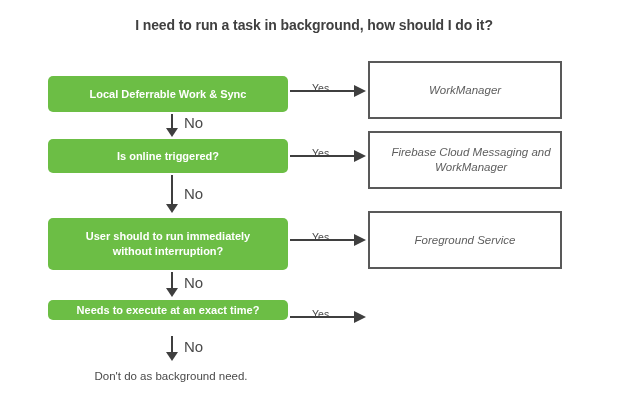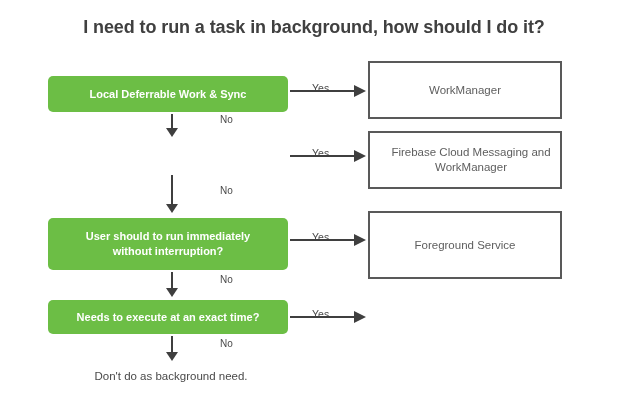--- a/index.html
+++ b/index.html
@@ -22,21 +22,21 @@
     height: 406px;
   }
 
   
   .chart-title {
     position: absolute;
     left: 0;
     top: 17px;
     width: 628px;
     text-align: center;
-    font-size: 18px;
+    font-size: 14px;
     font-weight: bold;
     color: #404040;
     letter-spacing: -0.1px;
   }
 
   
   .decision-box {
     position: absolute;
     left: 48px;
     width: 240px;
@@ -55,48 +55,49 @@
   }
   .decision-box .dec-label {
     display: block;
     width: 100%;
     white-space: pre-line;
   }
 
   .d1 { top: 76px;  height: 36px; }
   .d2 { top: 139px; height: 34px; }
   .d3 { top: 218px; height: 52px; }
-  .d4 { top: 300px; height: 34px; }
+  .d4 { top: 300px; height: 20px; }
 
   
   .outcome-box {
     position: absolute;
     left: 368px;
     width: 194px;
     background: #ffffff;
     border: 2px solid #595959;
     color: #5e5e5e;
     font-size: 11.5px;
     display: flex;
     align-items: center;
     justify-content: center;
     text-align: center;
     line-height: 1.3;
     box-sizing: border-box;
     padding: 2px 8px;
+    font-style: italic;
   }
   .outcome-box .out-label {
     display: block;
     width: 100%;
     white-space: pre-line;
   }
 
   .o1 { top: 61px;  height: 58px; }
   .o2 { top: 131px; height: 58px; padding-left: 20px; }
-  .o3 { top: 211px; height: 68px; }
+  .o3 { top: 211px; height: 58px; }
   .o4 { top: 289px; height: 58px; }
 
   
   .h-connector {
     position: absolute;
     left: 290px;
     width: 78px;
     height: 18px;
   }
   .h-connector .h-line {
@@ -149,23 +150,22 @@
     left: 0;
     width: 0;
     height: 0;
     border-left: 6px solid transparent;
     border-right: 6px solid transparent;
     border-top: 9px solid #3f3f3f;
   }
   .v-connector .no-label {
     position: absolute;
     left: 18px;
-    font-size: 10px;
+    font-size: 15px;
     color: #4a4a4a;
-    margin-left: 36px;
   }
 
   .vc1 { top: 114px; height: 24px; }
   .vc1 .v-line { height: 15px; }
   .vc1 .v-head { top: 14px; }
   .vc1 .no-label { top: 0px; }
 
   .vc2 { top: 175px; height: 42px; }
   .vc2 .v-line { height: 30px; }
   .vc2 .v-head { top: 29px; }
@@ -195,20 +195,23 @@
 </head>
 <body>
 
 <div id="flow-root">
 
   <div class="chart-title">I need to run a task in background, how should I do it?</div>
 
   <div class="decision-box d1">
     <span class="dec-label">Local Deferrable Work &amp; Sync</span>
   </div>
+  <div class="decision-box d2">
+    <span class="dec-label">Is online triggered?</span>
+  </div>
   <div class="decision-box d3">
     <span class="dec-label">User should to run immediately
 without interruption?</span>
   </div>
   <div class="decision-box d4">
     <span class="dec-label">Needs to execute at an exact time?</span>
   </div>
 
   <div class="outcome-box o1">
     <span class="out-label">WorkManager</span>

